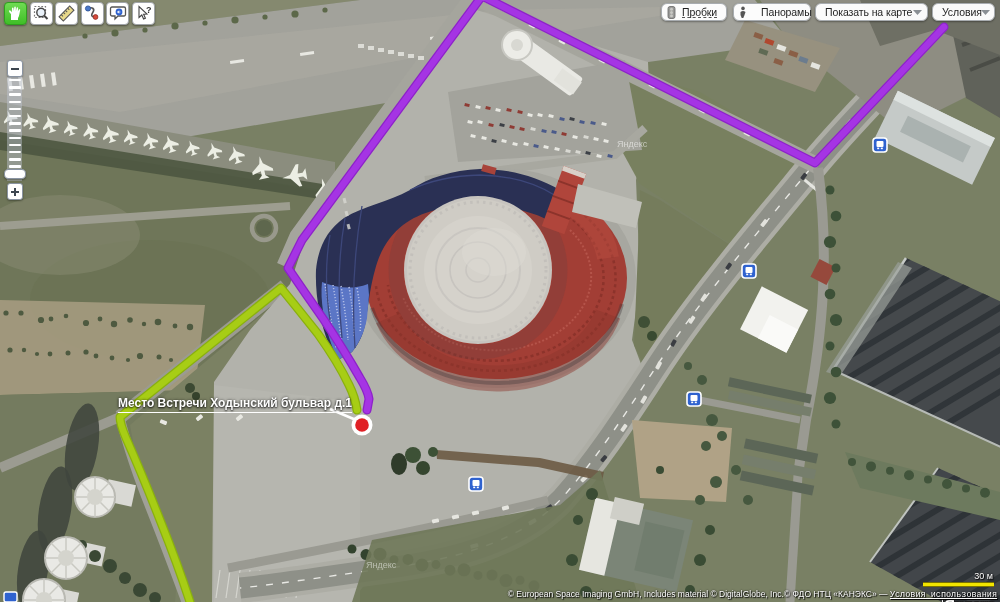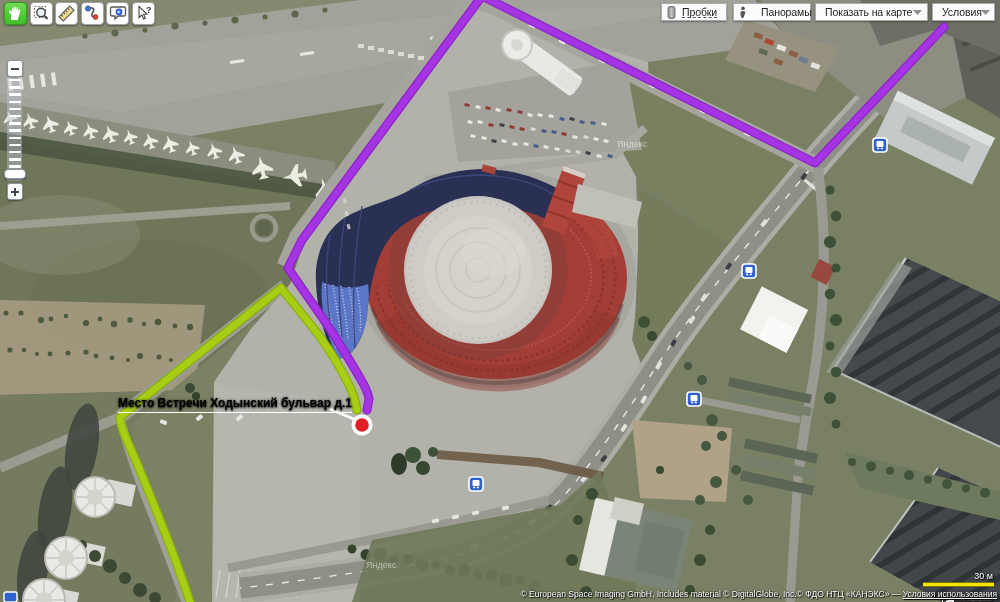--- a/index.html
+++ b/index.html
@@ -1,15 +1,15 @@
 <!DOCTYPE html>
 <html><head><meta charset="utf-8"><style>
 html,body{margin:0;padding:0;}
 body{width:1000px;height:602px;overflow:hidden;font-family:"Liberation Sans",sans-serif;position:relative;background:#7a8065;}
-.btn{position:absolute;background:rgba(255,255,255,0.97);border:1px solid #a8acb0;border-radius:1px;box-shadow:0 1px 2px rgba(0,0,0,0.35);font-size:10.5px;color:#1e1e1e;height:16px;line-height:16px;letter-spacing:-0.1px;white-space:nowrap;}
+.btn{position:absolute;background:rgba(255,255,255,0.97);border:1px solid #a8acb0;border-radius:6px;box-shadow:0 1px 2px rgba(0,0,0,0.35);font-size:10.5px;color:#1e1e1e;height:16px;line-height:16px;letter-spacing:-0.1px;white-space:nowrap;}
 .tb{position:absolute;top:2px;width:21px;height:21px;background:#fff;border:1px solid #a0a4a8;border-radius:4px;box-shadow:0 1px 2px rgba(0,0,0,0.4);}
 </style></head><body>
 <svg width="1000" height="602" viewBox="0 0 1000 602" style="position:absolute;left:0;top:0">
 
 <rect x="0" y="0" width="1000" height="602" fill="#798064"></rect>
 
 <path d="M0,130 L335,195 L300,300 L150,400 L0,400 Z" fill="#6f7659"></path>
 
 <ellipse cx="150" cy="300" rx="120" ry="60" fill="#68714f" opacity="0.45"></ellipse>
 
@@ -606,21 +606,21 @@
       <rect x="196" y="416" width="7" height="4" rx="1" transform="rotate(-38 199 418)"></rect>
       <rect x="236" y="416" width="7" height="4" rx="1" transform="rotate(-38 239 418)"></rect>
     </g>
 
 <path d="M330,409 L356,420" stroke="#ffffff" stroke-width="2.6" fill="none"></path>
 
 <circle cx="362" cy="425" r="10.5" fill="#ffffff"></circle>
 <circle cx="362" cy="425" r="6.8" fill="#e02025"></circle>
 </svg>
 
-<div style="position:absolute;left:118px;top:396px;font-size:12px;font-weight:bold;color:#000000;text-shadow:0 1px 2px rgba(0,0,0,0.8),0 0 3px rgba(0,0,0,0.6);border-bottom:1.5px solid #fff;padding-bottom:1px;line-height:15px;">Место Встречи Ходынский бульвар д.1</div>
+<div style="position:absolute;left:118px;top:396px;font-size:12px;font-weight:bold;color:#ffffff;text-shadow:0 1px 2px rgba(0,0,0,0.8),0 0 3px rgba(0,0,0,0.6);border-bottom:1.5px solid #fff;padding-bottom:1px;line-height:15px;">Место Встречи Ходынский бульвар д.1</div>
 
 <div class="tb" style="left:4px;background:linear-gradient(#6fdb52,#3fbe27);border-color:#2f9e1f;"><svg width="21" height="21" viewBox="0 0 21 21">
       <path d="M6,17 L6,11 C4.5,9.5 3.5,8 4.3,7.4 C5,6.9 6,8 6.8,9.2 L7,5.2 C7,4.2 8.4,4.2 8.5,5.2 L8.8,8 L9.3,4.2 C9.4,3.2 10.8,3.3 10.8,4.3 L10.9,8 L11.7,4.8 C12,3.9 13.2,4.1 13.1,5 L12.9,8.6 L13.8,6.6 C14.2,5.8 15.4,6.2 15.2,7 L14.3,11.5 C14,13 13.6,14 13,15 L13,17 Z" fill="#fff"></path>
     </svg></div>
 
 <div class="tb" style="left:29.5px;"><svg width="21" height="21" viewBox="0 0 21 21">
       <rect x="3.5" y="3.5" width="11" height="11" fill="none" stroke="#777" stroke-width="1.2" stroke-dasharray="1.8 1.6"></rect>
       <circle cx="10" cy="9.5" r="4.2" fill="#eaf2fa" stroke="#444" stroke-width="1.4"></circle>
       <line x1="13" y1="12.5" x2="16.5" y2="16" stroke="#444" stroke-width="2"></line>
     </svg></div>
@@ -711,12 +711,12 @@
     <div style="position:absolute;left:3px;top:6.5px;width:8px;height:2.4px;background:#3d4650;"></div>
     <div style="position:absolute;left:5.8px;top:3.7px;width:2.4px;height:8px;background:#3d4650;"></div>
   </div>
 
 <div style="position:absolute;right:5px;top:556px;font-size:14.5px;font-weight:bold;color:#fff;letter-spacing:-0.2px;text-shadow:-1px -1px 0 #222,1px -1px 0 #222,-1px 1px 0 #222,1px 1px 0 #222;margin-top:41px;">ˈЯндекс</div>
 
 <div style="position:absolute;right:7px;top:571px;font-size:9px;color:#fff;text-shadow:0 0 2px #000,1px 1px 1px #000;">30 м</div>
 
 <div style="position:absolute;left:923px;top:582px;width:71px;height:3px;background:#f2e400;border:1px solid #7a7200;border-left:none;border-right:none;"></div>
 
-<div style="position:absolute;right:3px;top:589px;font-size:8.5px;color:#fff;text-shadow:0 0 2px #000,1px 1px 1px rgba(0,0,0,0.9);">© European Space Imaging GmbH, Includes material © DigitalGlobe, Inc.© ФДО НТЦ «КАНЭКС» — <span style="text-decoration:underline;">Условия использования</span></div>
+<div style="position:absolute;right:3px;top:589px;font-size:8.5px;color:#fff;text-shadow:0 0 2px #000,1px 1px 1px rgba(0,0,0,0.9);">© European Space Imaging GmbH, Includes material © DigitalGlobe, Inc.© ФДО НТЦ «КАНЭКС» — <span style="text-decoration:underline;font-family:Liberation Mono, monospace;">Условия использования</span></div>
 </body></html>

